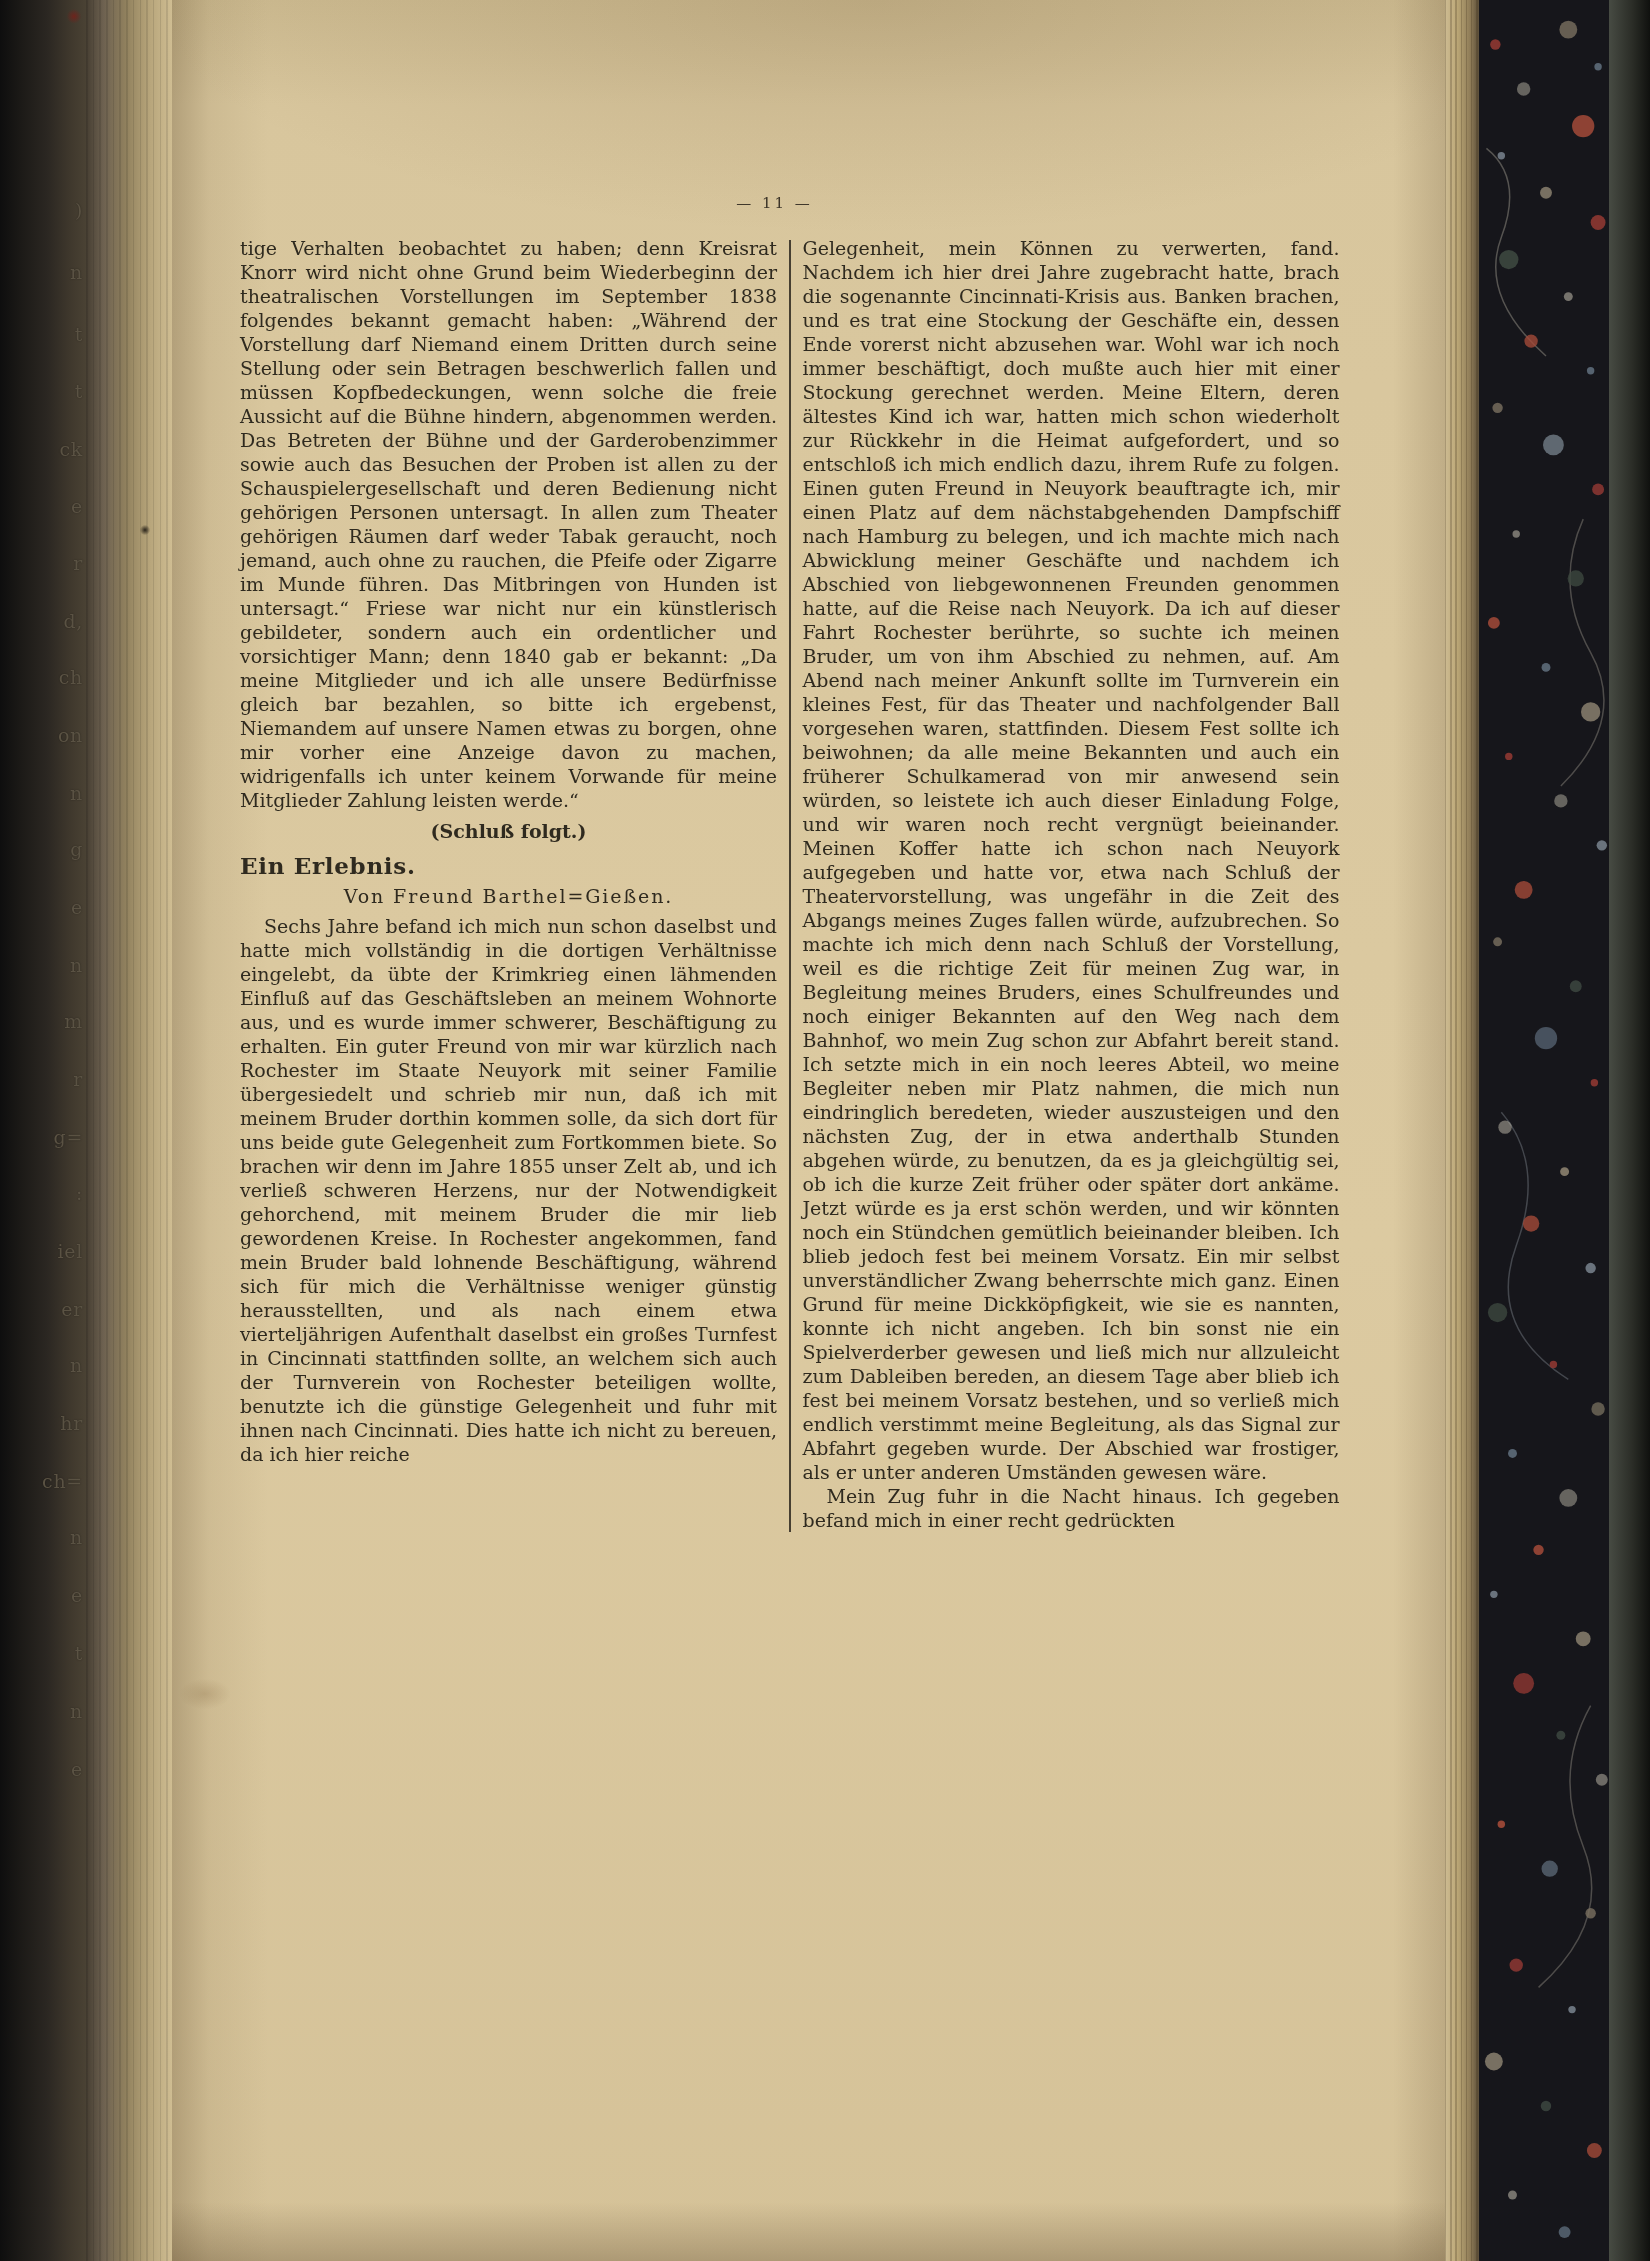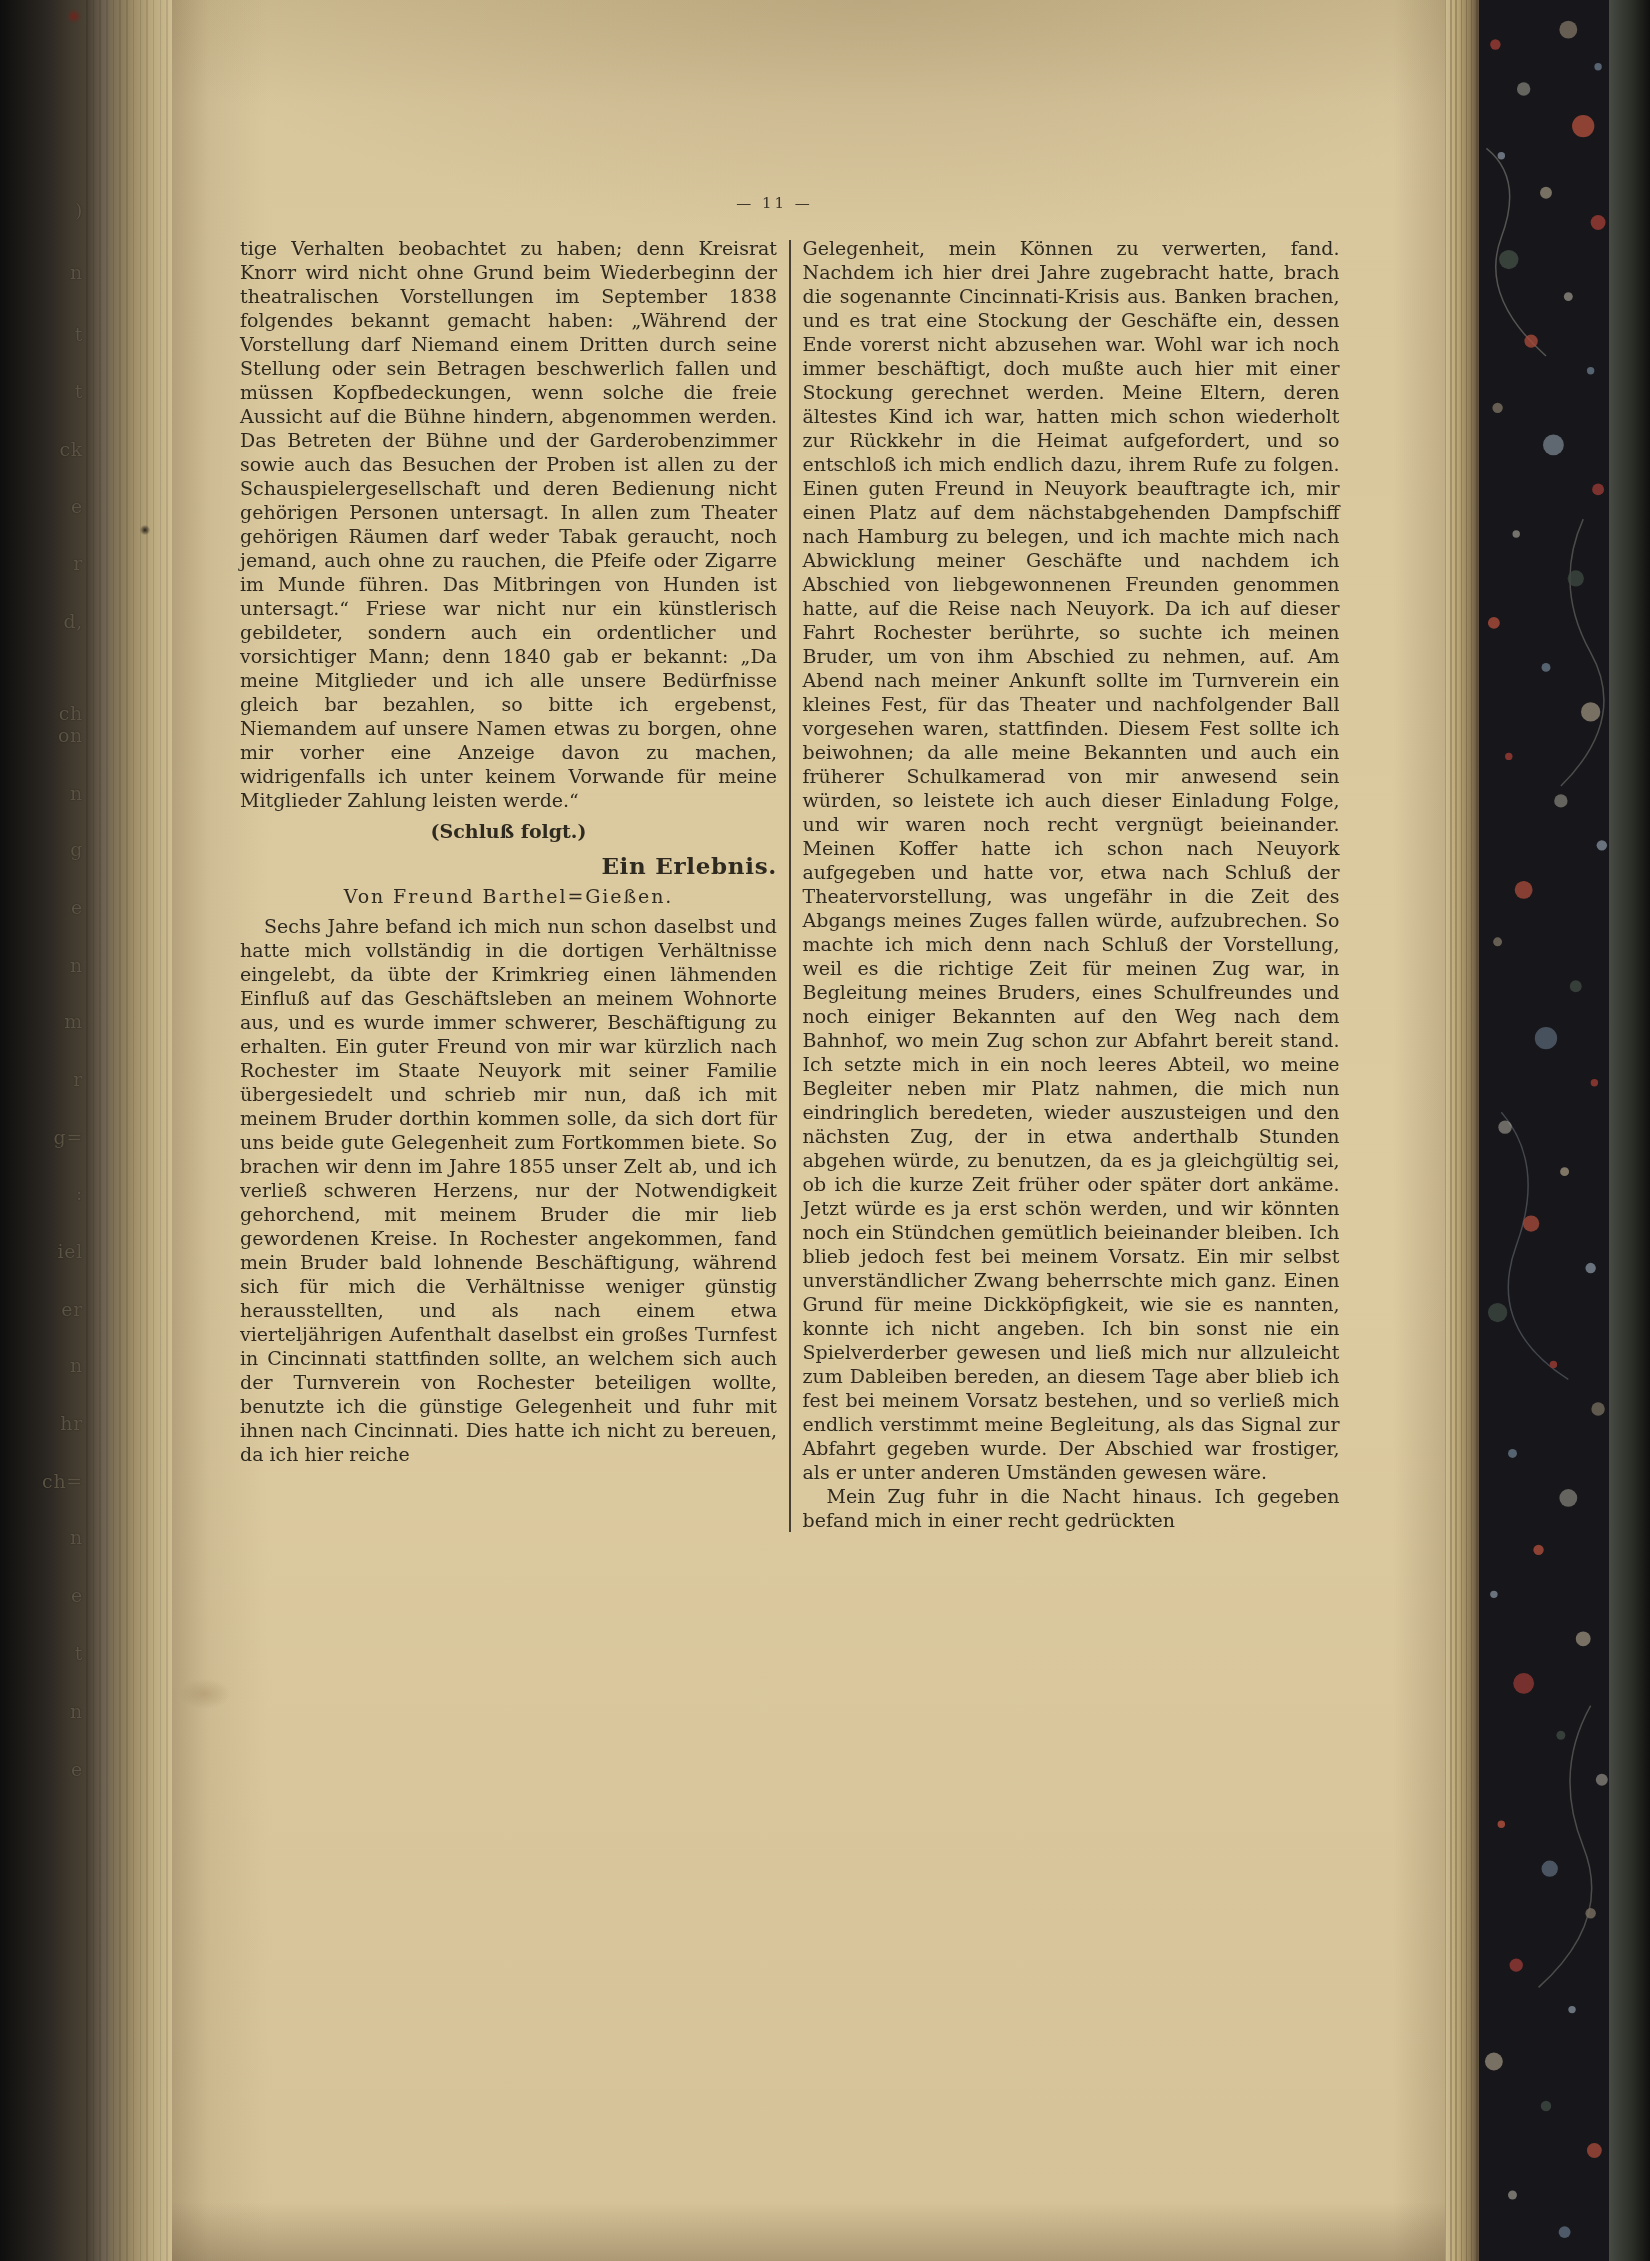--- a/index.html
+++ b/index.html
@@ -58,21 +58,21 @@
   .text-block {
     position: absolute; top: 236px; left: 68px; width: 1101px;
     display: flex; align-items: stretch;
   }
   .column { width: 537px; font-size: 19px; line-height: 24px; text-align: justify; hyphens: auto; }
   .col-divider { width: 1.5px; background: #463f31; margin: 4.4px 12px 0 12px; }
 
   .para { margin: 0; }
   .p-indent { text-indent: 24px; }
   .center-note { text-align: center; margin: 7.4px 0 10.4px; font-weight: bold; }
-  .article-heading { text-align: right; font-weight: bold; font-size: 23px; margin: 7px 0 6px; letter-spacing: 0.7px; }
+  .article-heading { text-align: left; font-weight: bold; font-size: 23px; margin: 7px 0 6px; letter-spacing: 0.7px; }
   .article-byline { text-align: center; letter-spacing: 1.9px; margin: 0 0 6px; }
 
   
   .right-edges {
     position: absolute; left: 1445px; top: 0; width: 34px; height: 100%;
     background:
       repeating-linear-gradient(90deg, rgba(60,45,25,0.25) 0 1.5px, rgba(0,0,0,0) 1.5px 5.2px),
       linear-gradient(90deg, #cdbb92 0%, #bca877 35%, #8e7b57 75%, #5c4f3a 100%);
   }
 
@@ -97,21 +97,21 @@
   <div class="spine">
     <div class="spine-fragments">
         <span class="frag" style="top: 199px;">)</span>
         <span class="frag" style="top: 261px;">n</span>
         <span class="frag" style="top: 323px;">t</span>
         <span class="frag" style="top: 380px;">t</span>
         <span class="frag" style="top: 438px;">ck</span>
         <span class="frag" style="top: 495px;">e</span>
         <span class="frag" style="top: 552px;">r</span>
         <span class="frag" style="top: 610px;">d,</span>
-        <span class="frag" style="top: 666px; margin-top: 36px;">ch</span>
+        <span class="frag" style="top: 666px;">ch</span>
         <span class="frag" style="top: 724px; margin-left: 8px;">on</span>
         <span class="frag" style="top: 782px;">n</span>
         <span class="frag" style="top: 838px;">g</span>
         <span class="frag" style="top: 896px;">e</span>
         <span class="frag" style="top: 954px;">n</span>
         <span class="frag" style="top: 1010px;">m</span>
         <span class="frag" style="top: 1068px;">r</span>
         <span class="frag" style="top: 1126px;">g=</span>
         <span class="frag" style="top: 1182px;">:</span>
         <span class="frag" style="top: 1240px;">iel</span>

